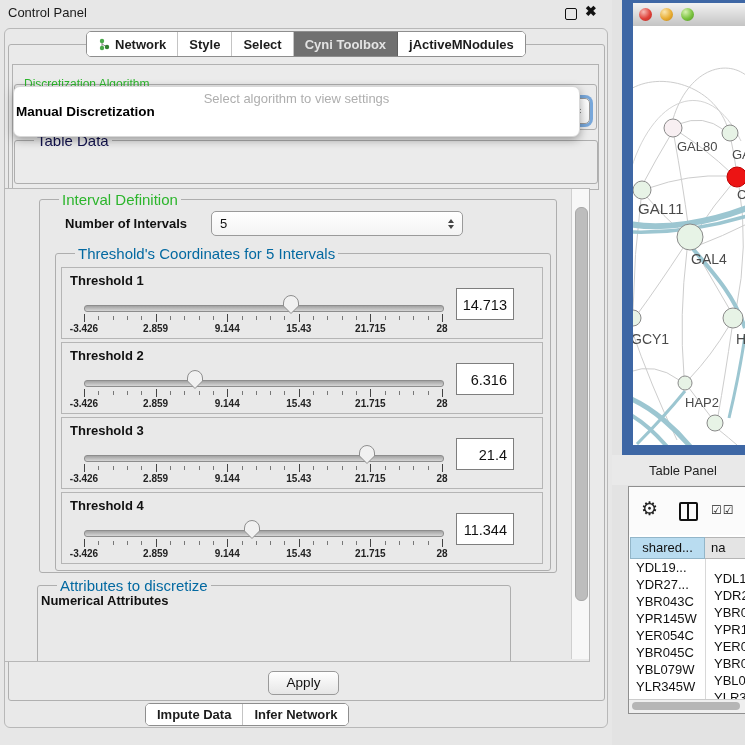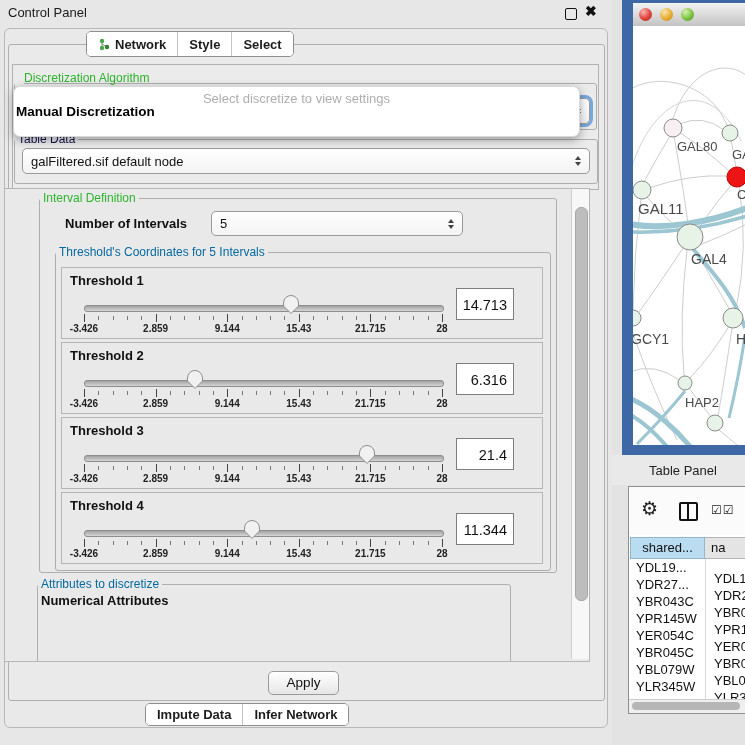--- a/index.html
+++ b/index.html
@@ -15,21 +15,21 @@
   
   .tabbar{position:absolute;display:flex;align-items:stretch;background:#fff;border:1px solid #8e8e8e;border-radius:5px;overflow:hidden;z-index:6;}
   .tabbar-top{left:86px;top:31px;height:24px;}
   .tabbar-bottom{left:145px;top:703px;height:21px;}
   .tab{display:flex;align-items:center;padding:0 11px;font-size:13px;font-weight:bold;color:#1c1c1c;border-right:1px solid #c4c4c4;background:#fff;white-space:nowrap;}
   .tab:last-child{border-right:none;}
   .tab.selected{background:#707070;color:#e3e3e3;border-right-color:#5e5e5e;}
   .tab .ticon{margin-right:5px;display:inline-flex;}
   
   fieldset{position:absolute;margin:0;padding:0;border:1px solid #aeaeae;border-radius:3px;}
-  fieldset legend{margin-left:0;padding:0 3px;font-size:12px;}
+  fieldset legend{margin-left:19px;padding:0 3px;font-size:15px;}
   .lg-green{color:#2cb52c;}
   .lg-blue{color:#0369a1;}
   .lg-navy{color:#12124e;}
   .settings-box{position:absolute;left:12px;top:64px;width:585px;height:124px;border:1px solid #b2b2b2;background:#ebebeb;}
   
   .combo{position:absolute;display:flex;align-items:center;background:linear-gradient(#ffffff,#f3f3f3);border:1px solid #9a9a9a;border-radius:5px;font-size:13px;color:#111;padding:0 8px;box-sizing:border-box;}
   .combo.focused{box-shadow:0 0 0 3px rgba(100,155,215,.85);}
   .stepper{margin-left:auto;display:flex;flex-direction:column;gap:2px;align-items:center;}
   .stepper i{display:block;width:0;height:0;border-left:3.5px solid transparent;border-right:3.5px solid transparent;}
   .stepper .up{border-bottom:4px solid #444;}
@@ -112,51 +112,50 @@
           </svg>
       </span>
       <span>Network</span>
     </div>
     <div class="tab">
         <span>Style</span>
       </div>
     <div class="tab">
         <span>Select</span>
       </div>
+    <div class="tab selected">
+        <span>Cyni Toolbox</span>
+      </div>
+    <div class="tab">
+        <span>jActiveMNodules</span>
+      </div>
   </div>
 
   <div class="inner"></div>
 
   <div class="settings-box"></div>
-  <span class="abs lg-green" style="left:24px;top:71px;font-size:12px;z-index:2;">Discretization Algorithm</span>
+  <span class="abs lg-green" style="left:24px;top:77px;font-size:12px;z-index:2;">Discretization Algorithm</span>
   <fieldset style="left:14px;top:76px;width:581px;height:52px;z-index:1;">
       <legend>&nbsp;</legend>
     </fieldset>
   <div class="combo focused" style="left:20px;top:98px;width:570px;height:26px;z-index:2;">
     <span class="stepper">
         <i class="up"></i>
         <i class="dn"></i>
       </span>
   </div>
 
   <div class="popup">
-    <div class="hint">Select discretize to view settings</div>
+    <div class="hint">Select algorithm to view settings</div>
     <div class="opt b" style="top:17px;">Manual Discretization</div>
   </div>
 
   <fieldset style="left:14px;top:132px;width:582px;height:50px;background:#ebebeb;">
     <legend class="lg-navy">Table Data</legend>
   </fieldset>
-  <div class="combo" style="left:22px;top:148px;width:568px;height:26px;z-index:2;">
-    <span>galFiltered.sif default node</span>
-    <span class="stepper">
-        <i class="up"></i>
-        <i class="dn"></i>
-      </span>
-  </div>
 
   <div class="scrollpane">
     <fieldset style="left:34px;top:2px;width:516px;height:380px;">
       <legend class="lg-green">Interval Definition</legend>
     </fieldset>
     <span class="abs bold13" style="left:60px;top:27px;">Number of Intervals</span>
     <div class="combo" style="left:206px;top:22px;width:252px;height:25px;">
       <span>5</span>
       <span class="stepper">
           <i class="up"></i>

